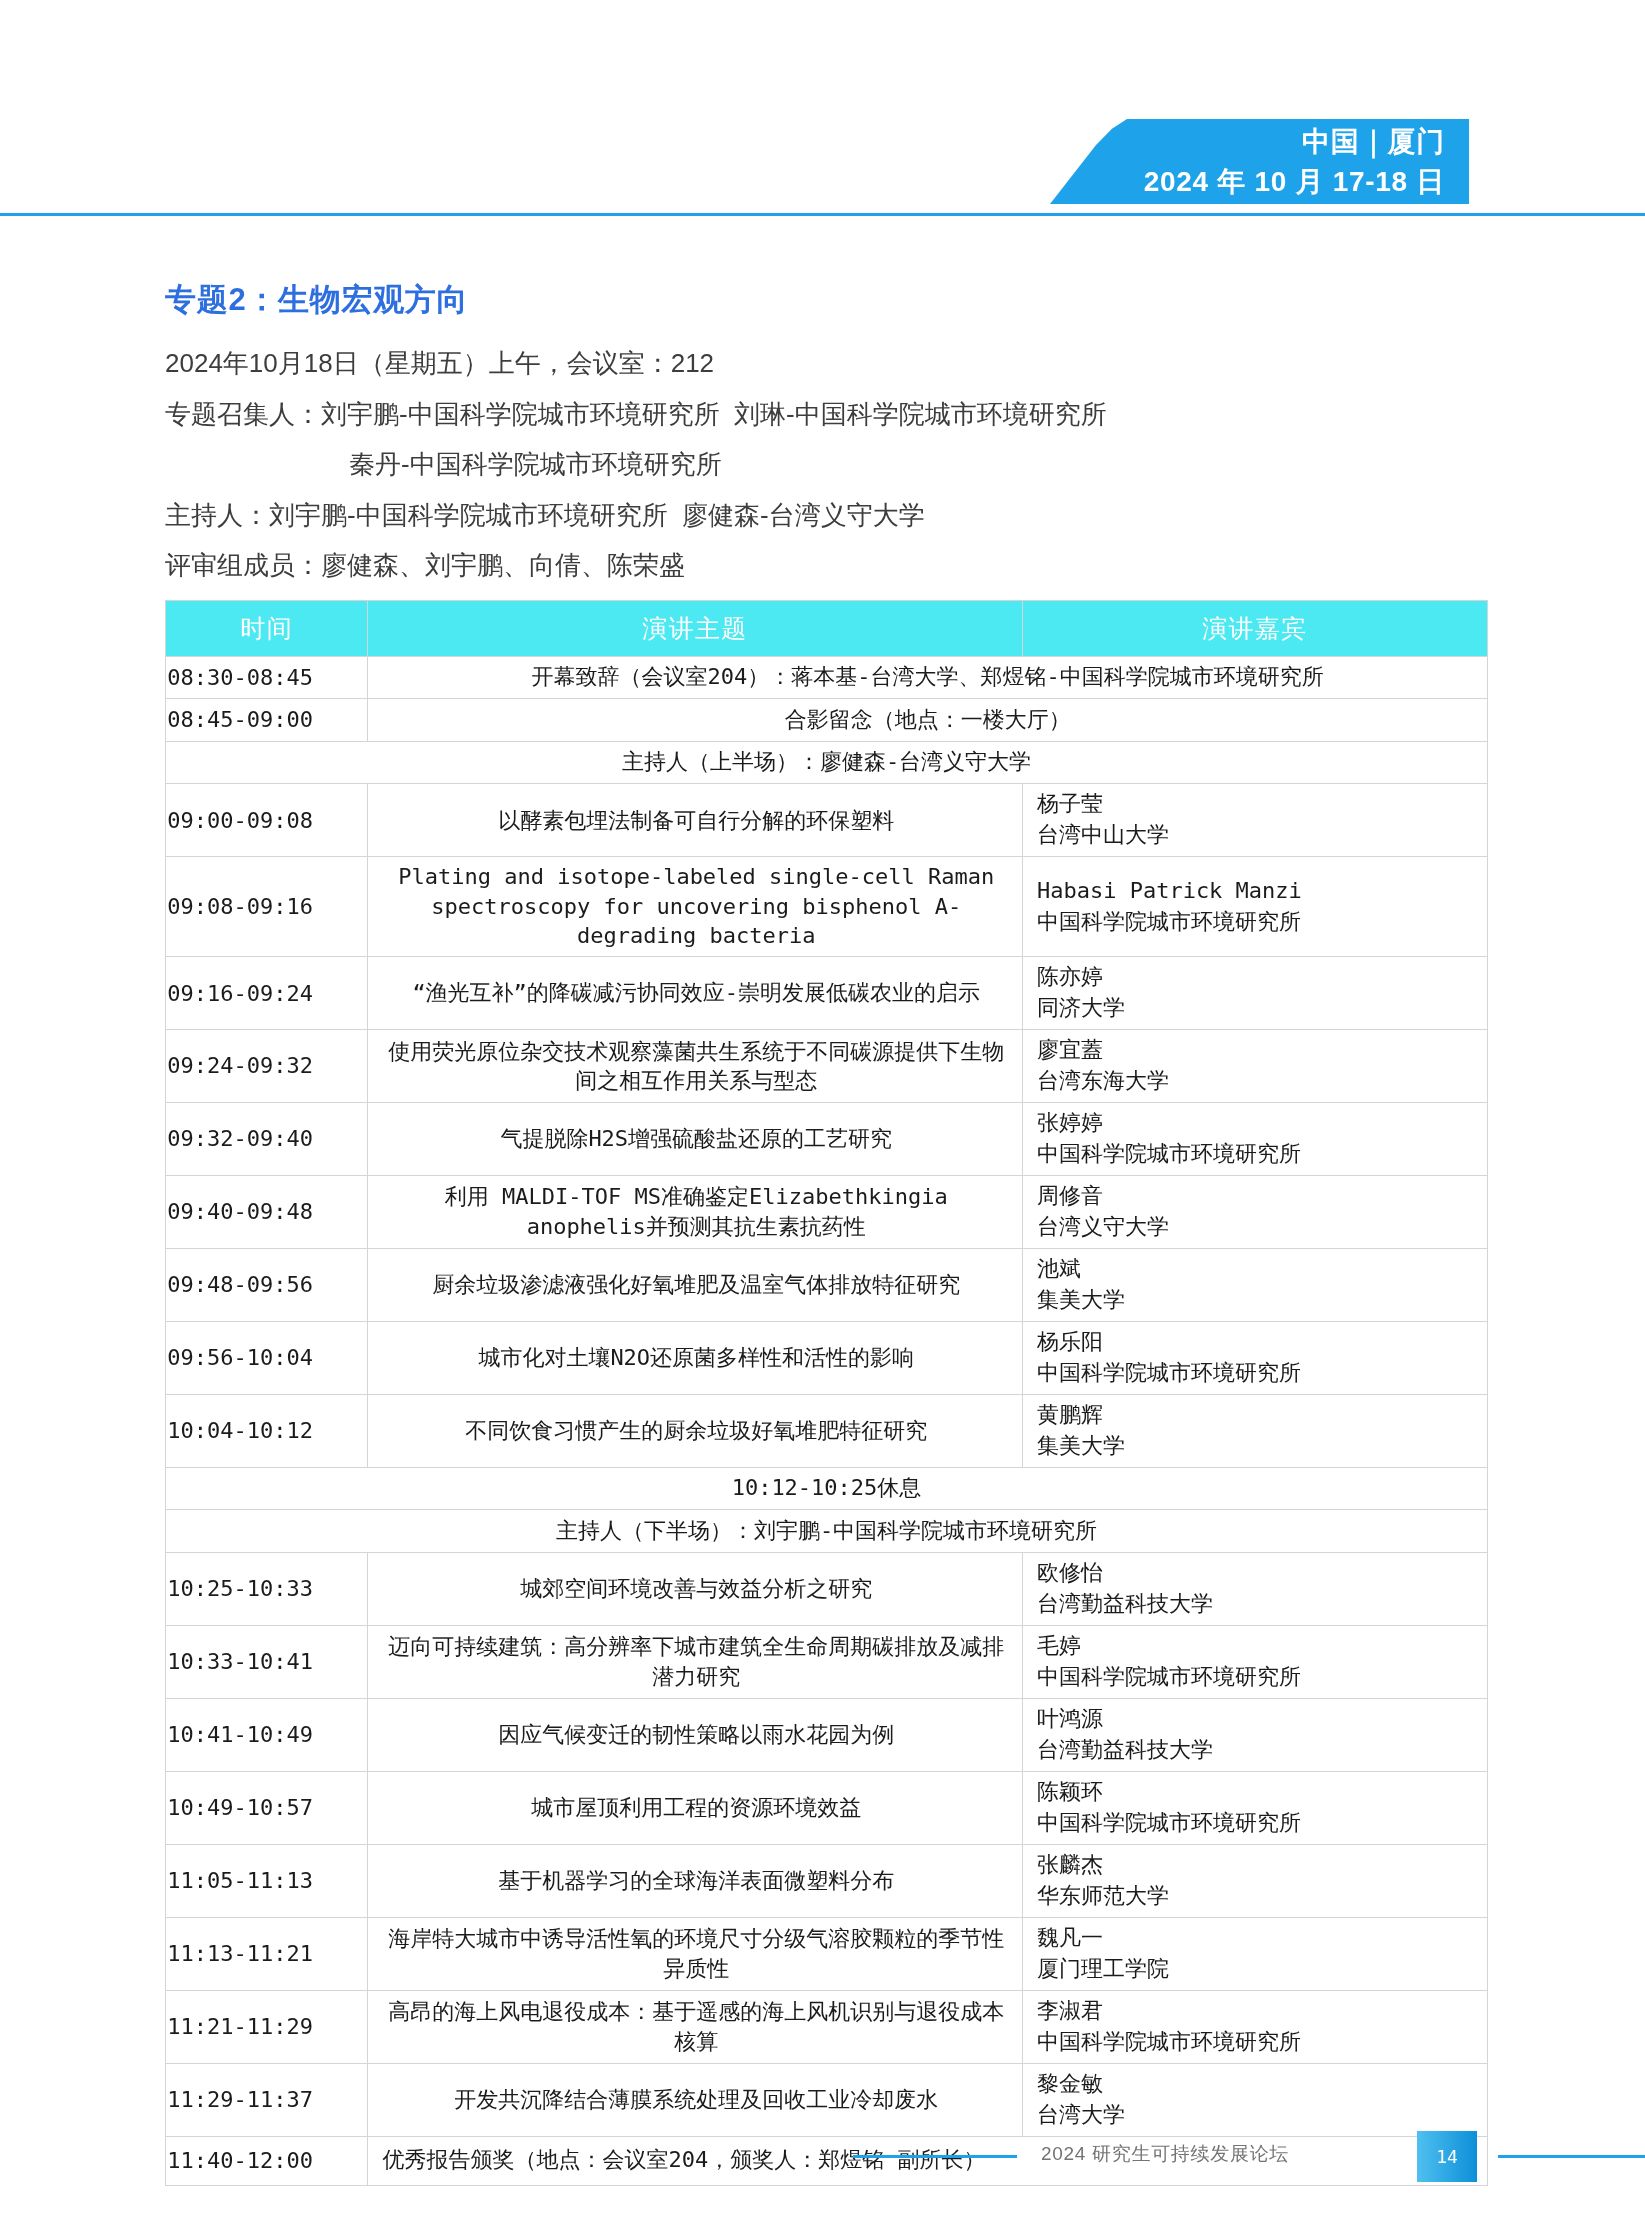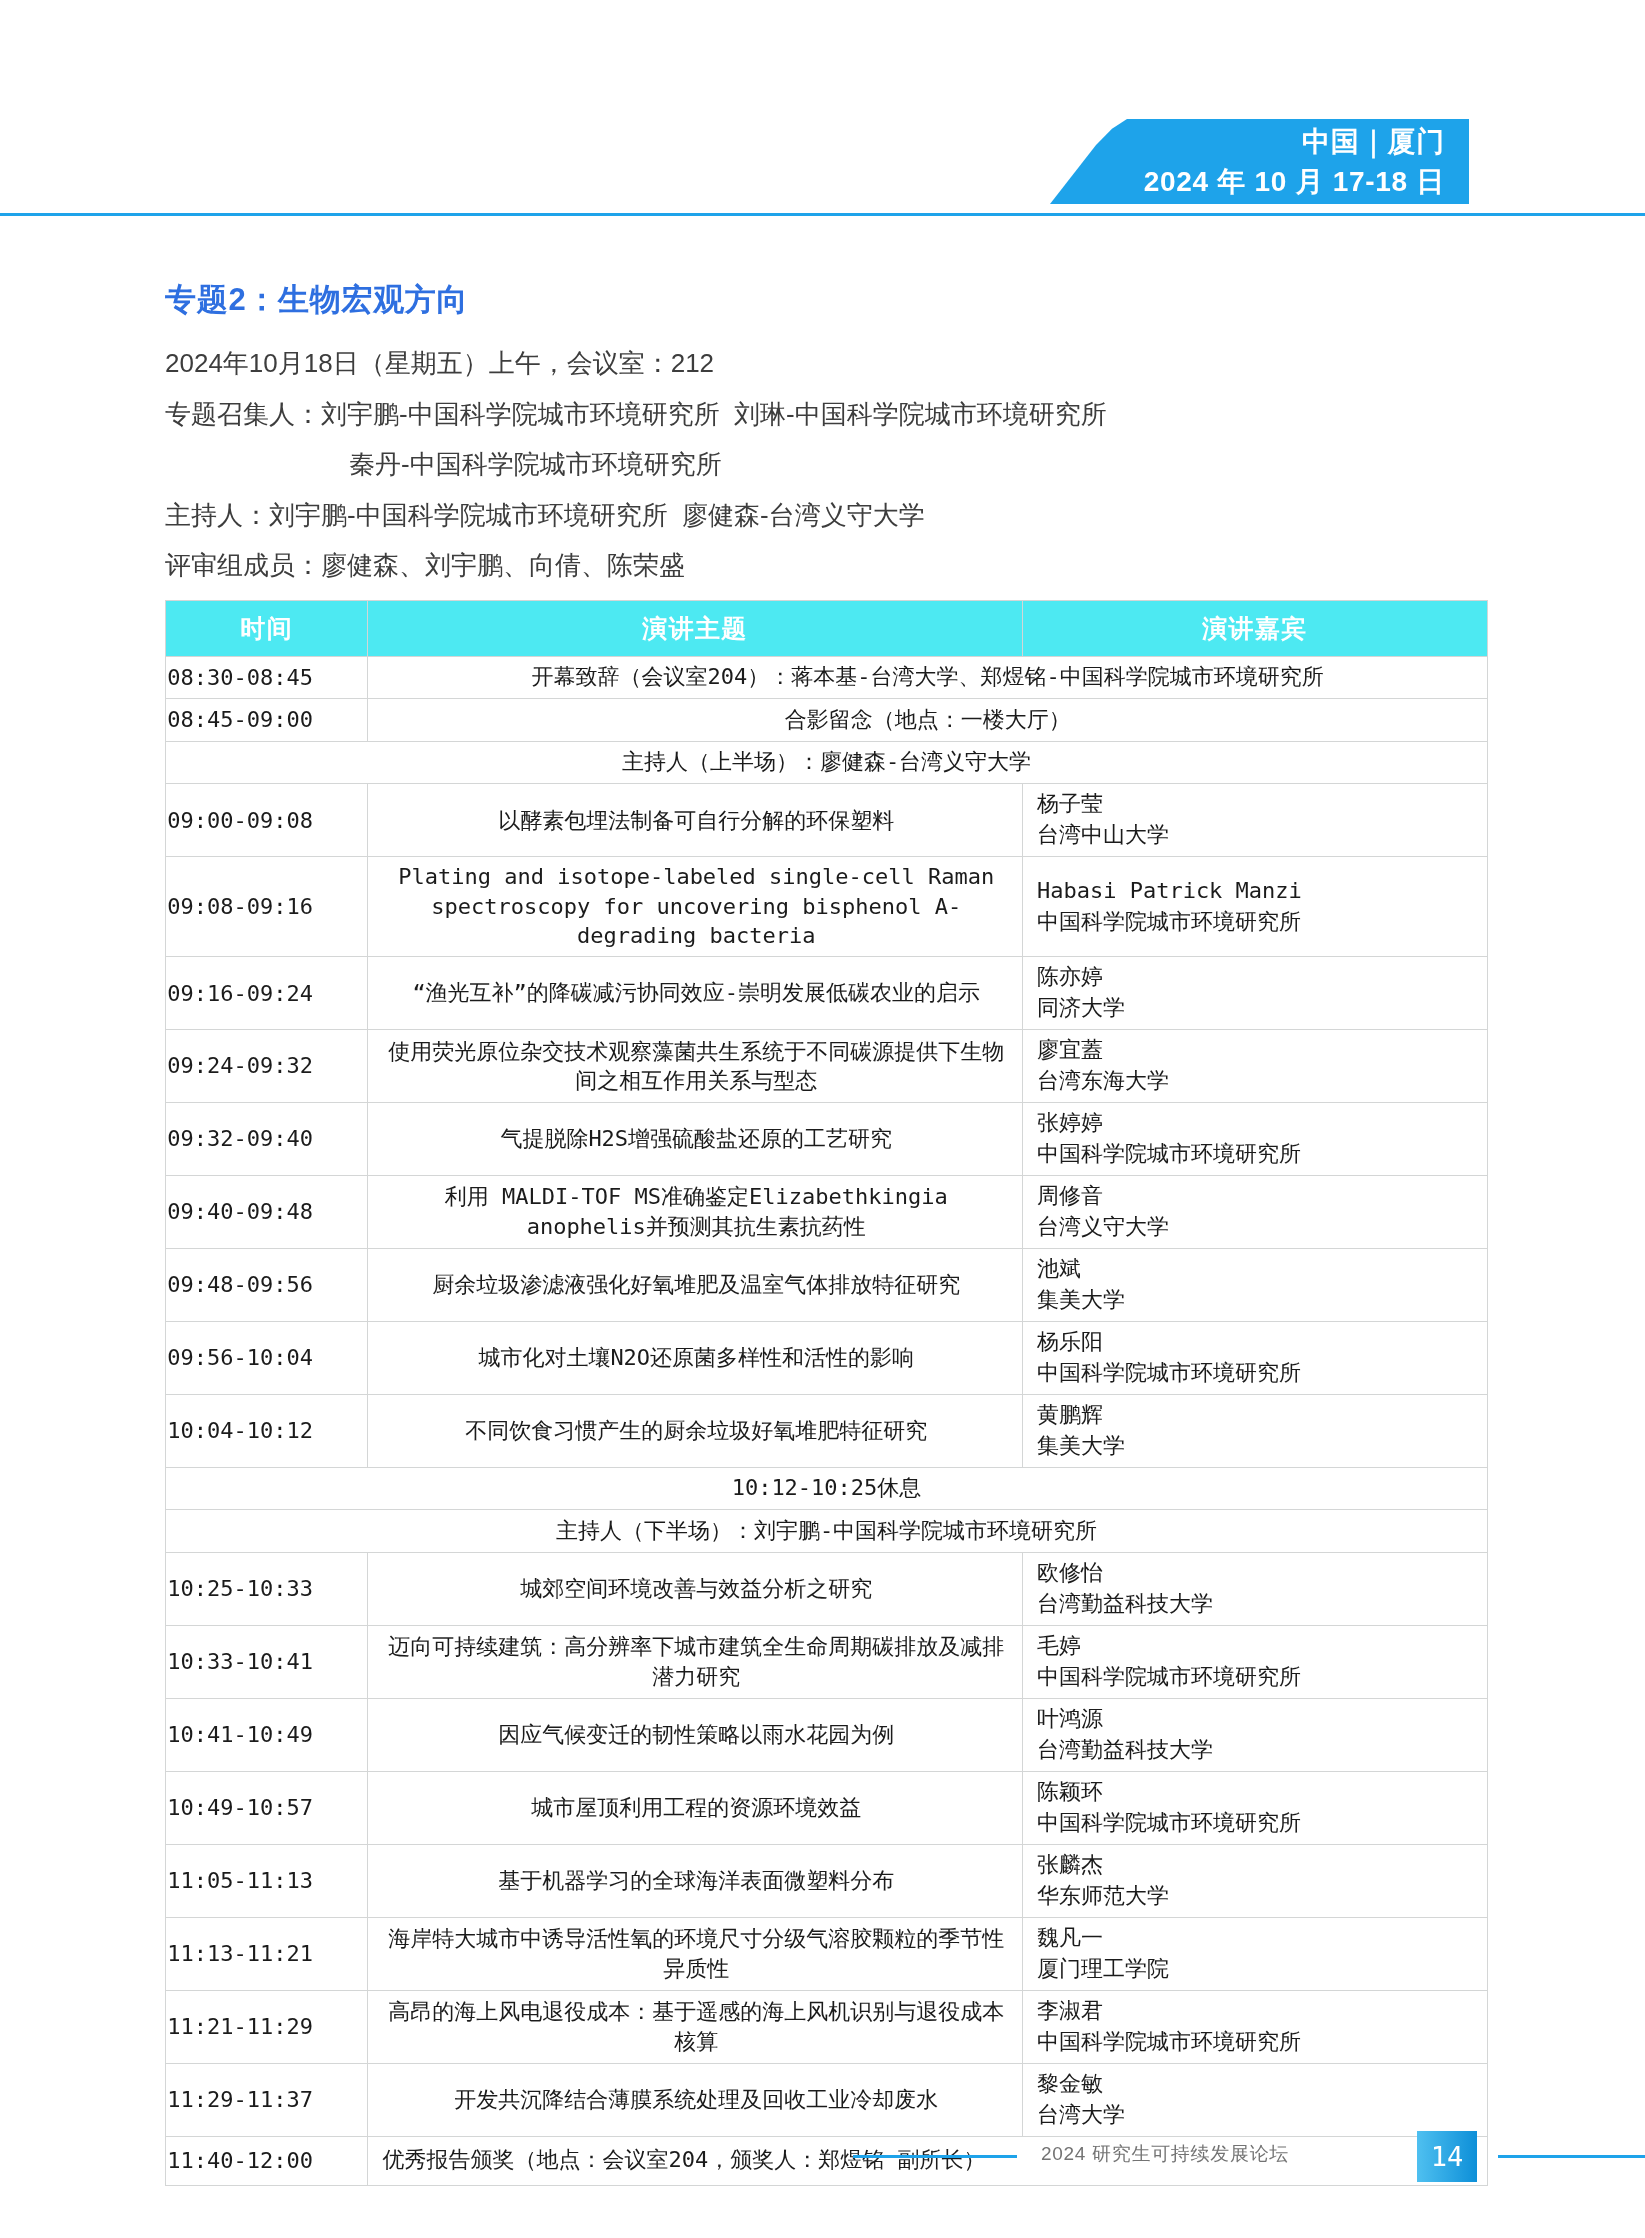--- a/index.html
+++ b/index.html
@@ -45,21 +45,21 @@
   table.program col.c-time{width:15.3%;}
   table.program col.c-topic{width:49.5%;}
   table.program col.c-speaker{width:35.2%;}
   table.program th,table.program td{
     border:1.3px solid #D4D6D6;
     vertical-align:middle;
     box-sizing:border-box;
   }
   table.program th{
     background:#4DE9F2;color:#ffffff;
-    font-size:25px;font-weight:bold;
+    font-size:25px;font-weight:normal;
     height:56px;text-align:center;letter-spacing:1.3px;
   }
   td.time{
     text-align:left;
     font-family:"DejaVu Sans Mono","Liberation Mono",monospace;
     padding:3.3px 1.3px;
   }
   td.topic{
     text-align:center;padding:5.2px 11.7px 5.2px 14.3px;line-height:1.34;
     font-family:"DejaVu Sans Mono","Liberation Sans","DejaVu Sans",sans-serif;
@@ -77,21 +77,21 @@
   
   .footer-rule-left{position:absolute;left:853px;top:2155px;width:164px;height:2.6px;background:#1EA3EA;}
   .footer-rule-right{position:absolute;left:1498px;top:2155px;width:148px;height:2.6px;background:#1EA3EA;}
   .footer-forum{
     position:absolute;left:1041px;top:2141px;
     font-size:19px;color:#737373;font-weight:400;letter-spacing:0.7px;
   }
   .footer-pagebox{
     position:absolute;left:1417px;top:2131px;width:60px;height:51px;
     background:linear-gradient(90deg,#4FC0F0,#0D8FD8);
-    color:#ffffff;font-size:27px;
+    color:#ffffff;font-size:18px;
     display:flex;align-items:center;justify-content:center;
     font-family:"DejaVu Sans Mono","Liberation Mono",monospace;
   }
 </style>
 </head>
 <body>
 
 <div class="page">
 
   <div class="badge">

